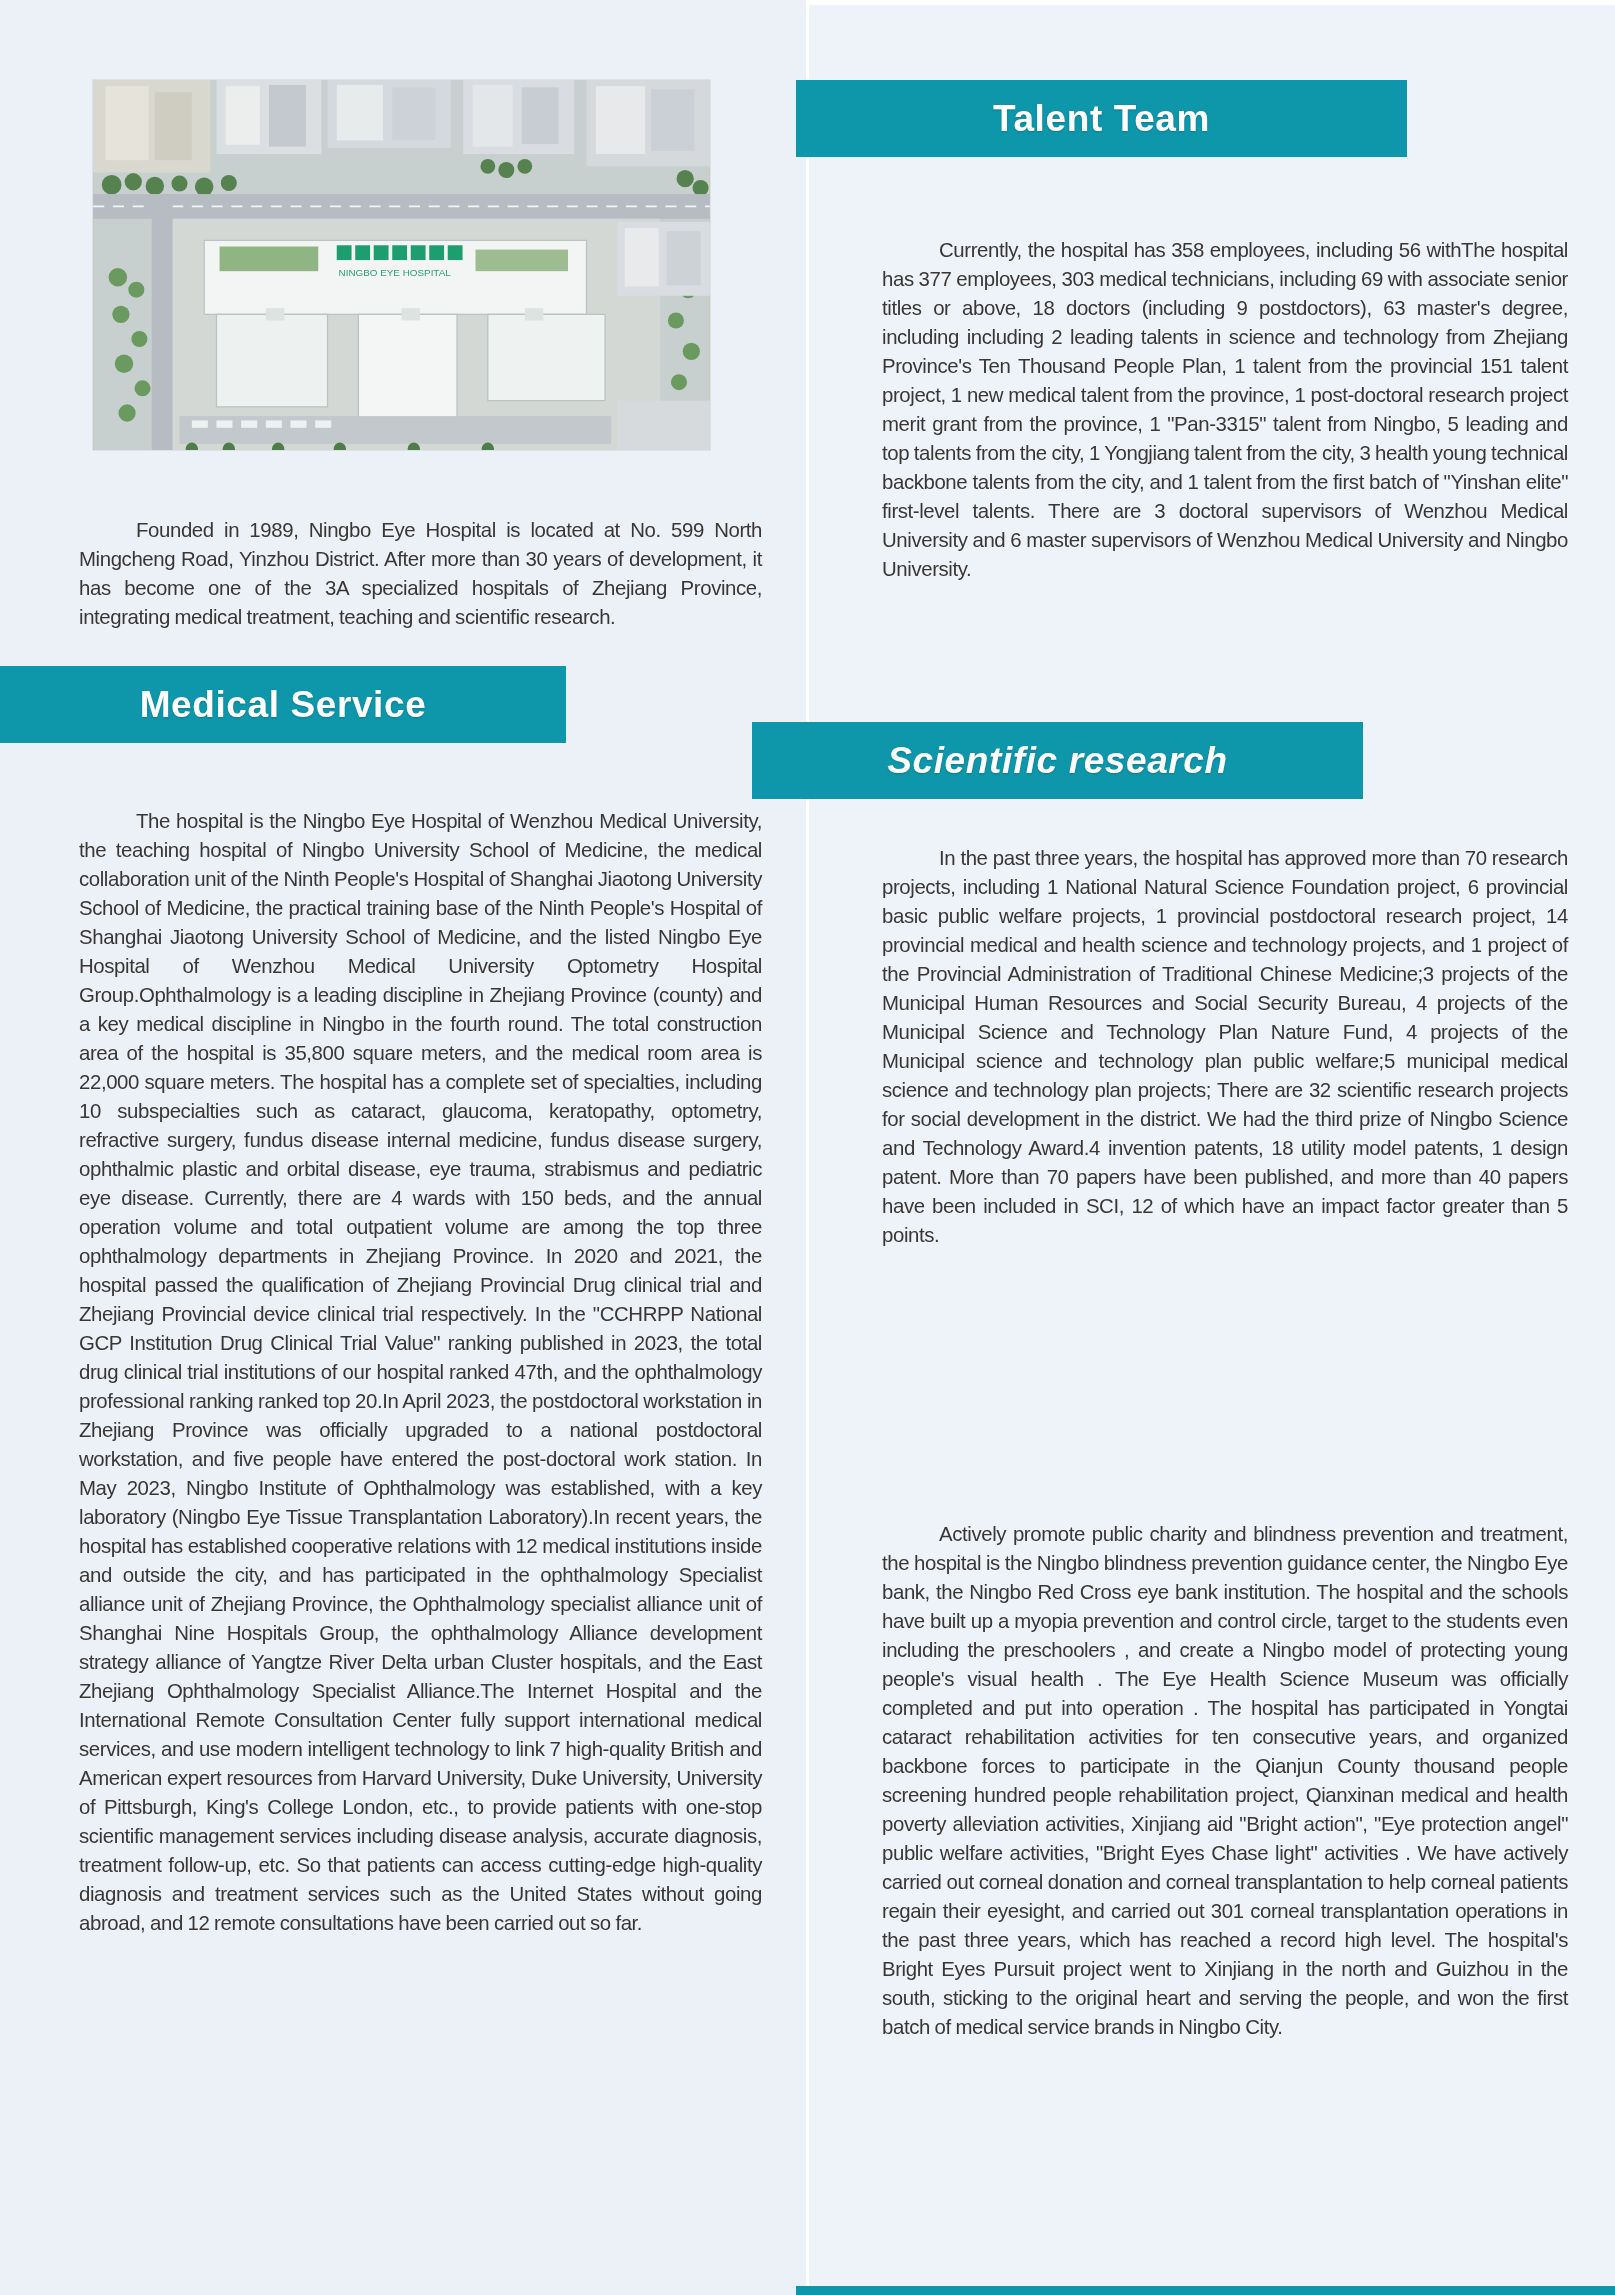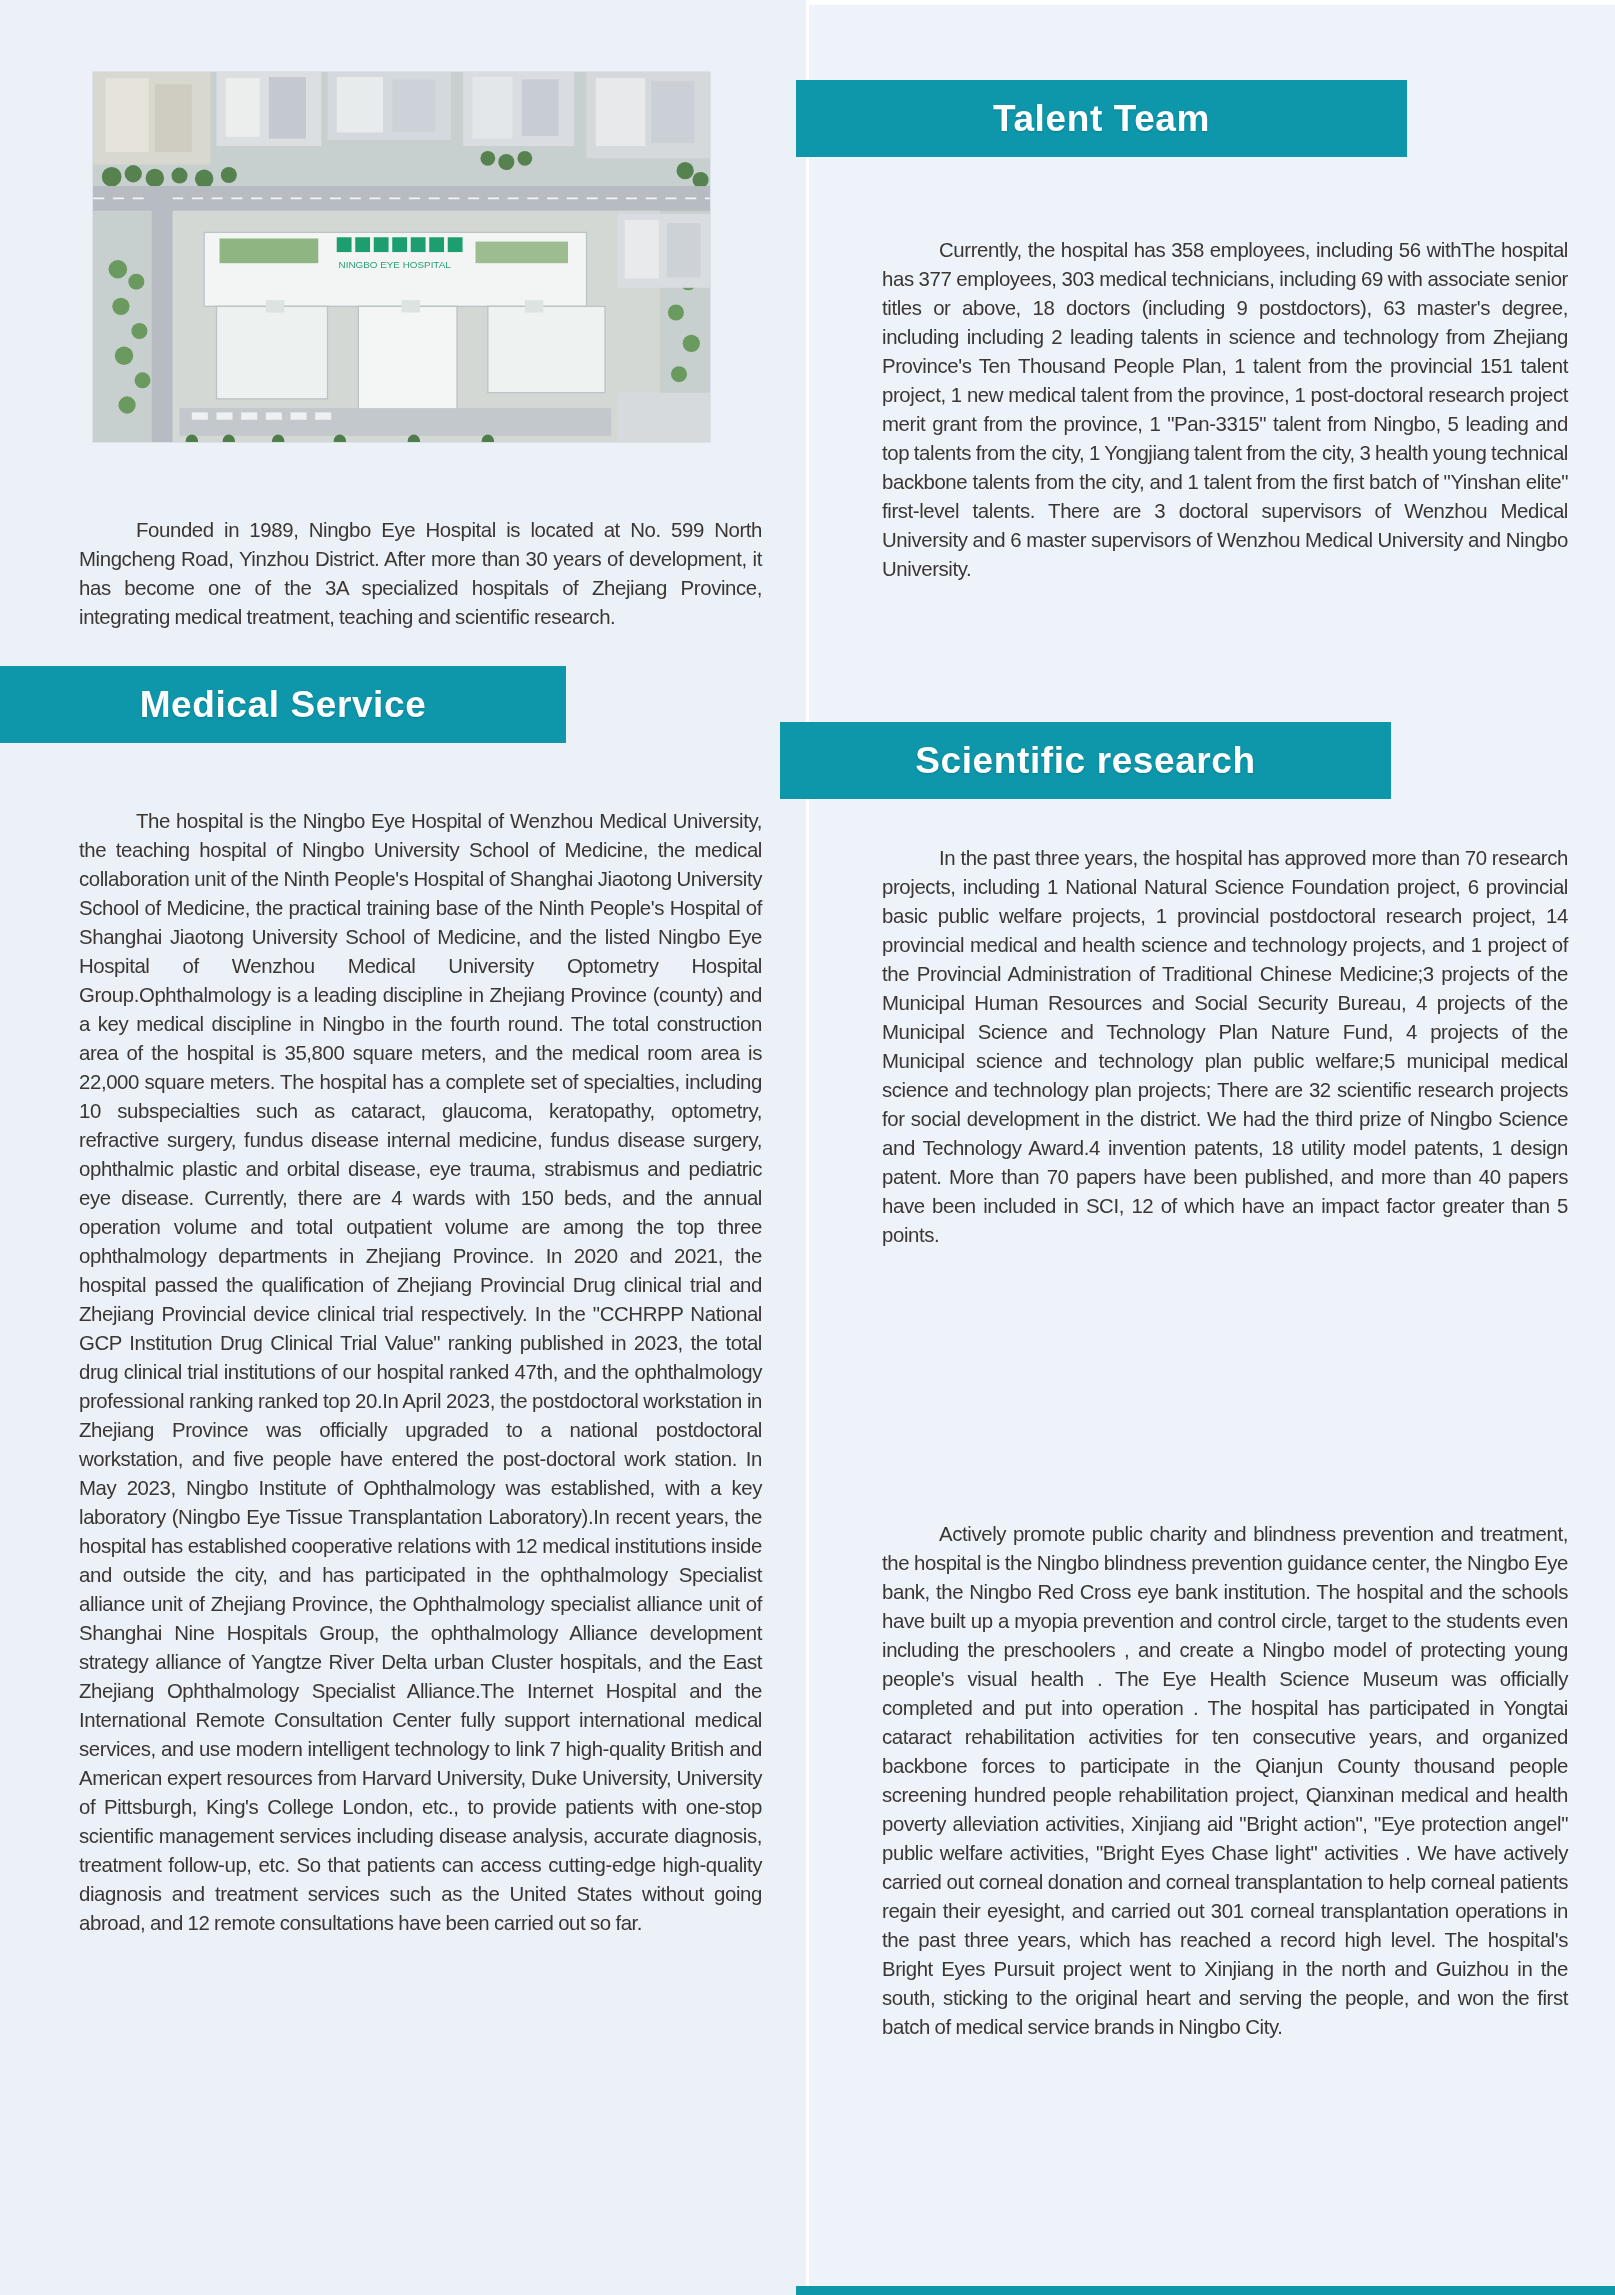--- a/index.html
+++ b/index.html
@@ -18,25 +18,25 @@
   .panel-left {
     left: 0; top: 0; width: 806px; height: 2295px;
     background: #ecf1f8;
   }
   .panel-right {
     left: 809px; top: 5px; width: 807px; height: 2291px;
     background: #eef3f9;
   }
   .photo {
     position: absolute;
-    left: 93px; top: 72px; width: 617px; height: 370px;
+    left: 93px; top: 80px; width: 617px; height: 370px;
     margin: 0;
     overflow: hidden;
     box-shadow: 0 0 0 0.6px rgba(120,140,160,0.25);
-    background: #fdba74;
+    background: #eab308;
   }
   .para {
     position: absolute;
     margin: 0;
     color: #3a3633;
     font-size: 20.4px;
     line-height: 29px;
     letter-spacing: -0.4px;
     word-spacing: -0.6px;
     text-align: justify;
@@ -56,21 +56,21 @@
     font-size: 37px;
     font-weight: bold;
     letter-spacing: 0.6px;
     text-align: center;
     box-sizing: content-box;
     text-shadow: 0 1.2px 1.9px rgba(0,60,70,0.25);
     white-space: nowrap;
   }
   .banner-medical { left: 0;      top: 666px; width: 566px;  }  
   .banner-talent  { left: 796px; top: 80px;  width: 611px;  }  
-  .banner-science { left: 780px; top: 722px; width: 611px;  }
+  .banner-science { left: 752px; top: 722px; width: 611px; font-style: italic;  }
   .banner-charity { left: 796px; top: 1400px; width: 611px;  }
   .bottom-bar {
     position: absolute;
     left: 796px; top: 2286px; width: 819px; height: 10px;
     background: #0e96aa;
   }
 </style>
 </head>
 <body>
 

